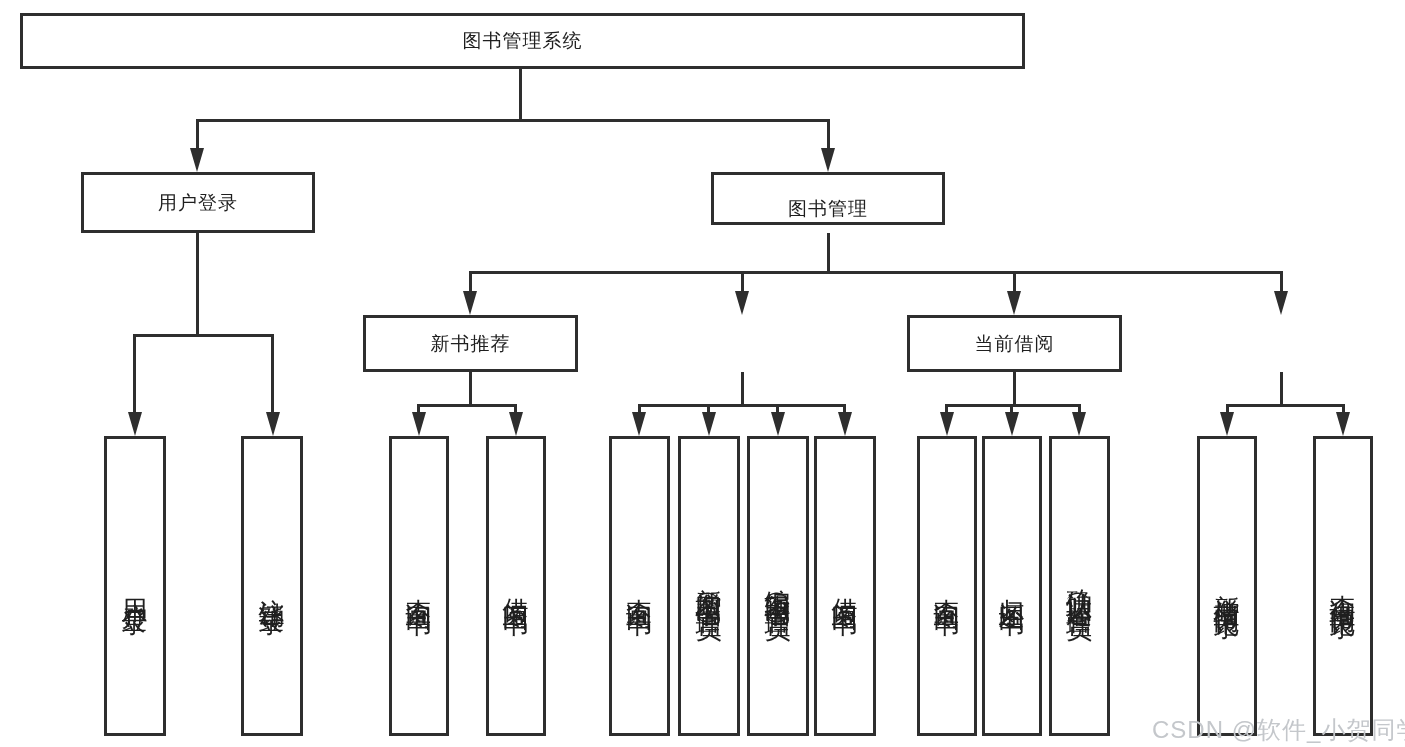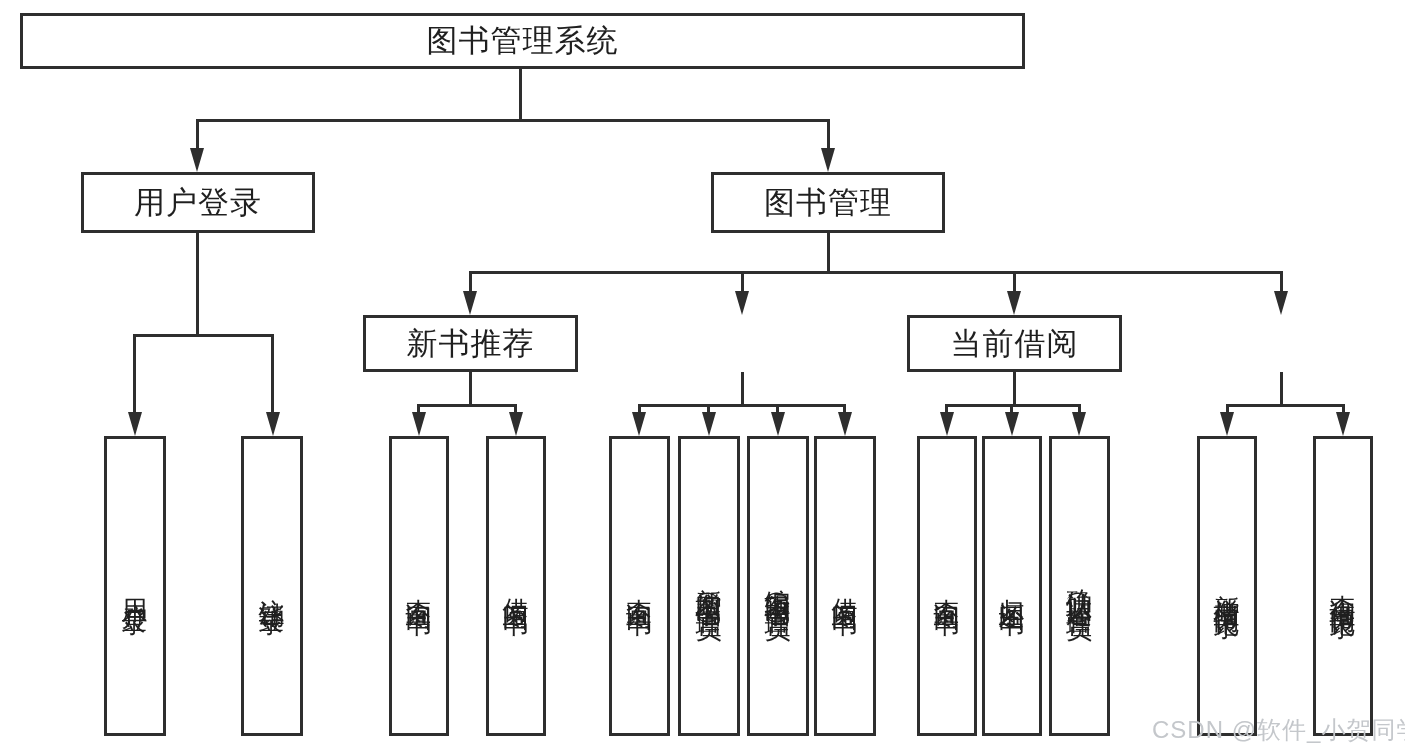--- a/index.html
+++ b/index.html
@@ -19,21 +19,21 @@
     overflow: hidden;
   }
   .box {
     position: absolute;
     border: 3px solid var(--line);
     background: var(--box-bg);
     color: var(--text);
     display: flex;
     align-items: center;
     justify-content: center;
-    font-size: 31px;
+    font-size: 19px;
     letter-spacing: 1px;
     z-index: 2;
   }
   .vbox {
     writing-mode: vertical-rl;
     font-size: 26px;
     letter-spacing: 4px;
     line-height: 1;
     text-align: center;
   }
@@ -81,21 +81,21 @@
   <div class="vline" style="left:519px; top:69px; height:53px;"></div>
   <div class="hline" style="left:196px; top:119px; width:634px;"></div>
   <div class="vline" style="left:196px; top:119px; height:31px;"></div>
   <div class="arrow" style="left:190px; top:148px;"></div>
   <div class="vline" style="left:827px; top:119px; height:31px;"></div>
   <div class="arrow" style="left:821px; top:148px;"></div>
 
   <div class="box" style="left:81px; top:172px; width:234px; height:61px;">
     <span>用户登录</span>
   </div>
-  <div class="box" style="left:711px; top:172px; width:234px; height:61px;">
+  <div class="box" style="left:711px; top:172px; width:234px; height:53px;align-items:flex-end;">
     <span>图书管理</span>
   </div>
 
   <div class="vline" style="left:196px; top:233px; height:104px;"></div>
   <div class="hline" style="left:133px; top:334px; width:141px;"></div>
   <div class="vline" style="left:133px; top:334px; height:80px;"></div>
   <div class="arrow" style="left:128px; top:412px;"></div>
   <div class="vline" style="left:271px; top:334px; height:80px;"></div>
   <div class="arrow" style="left:266px; top:412px;"></div>
 

